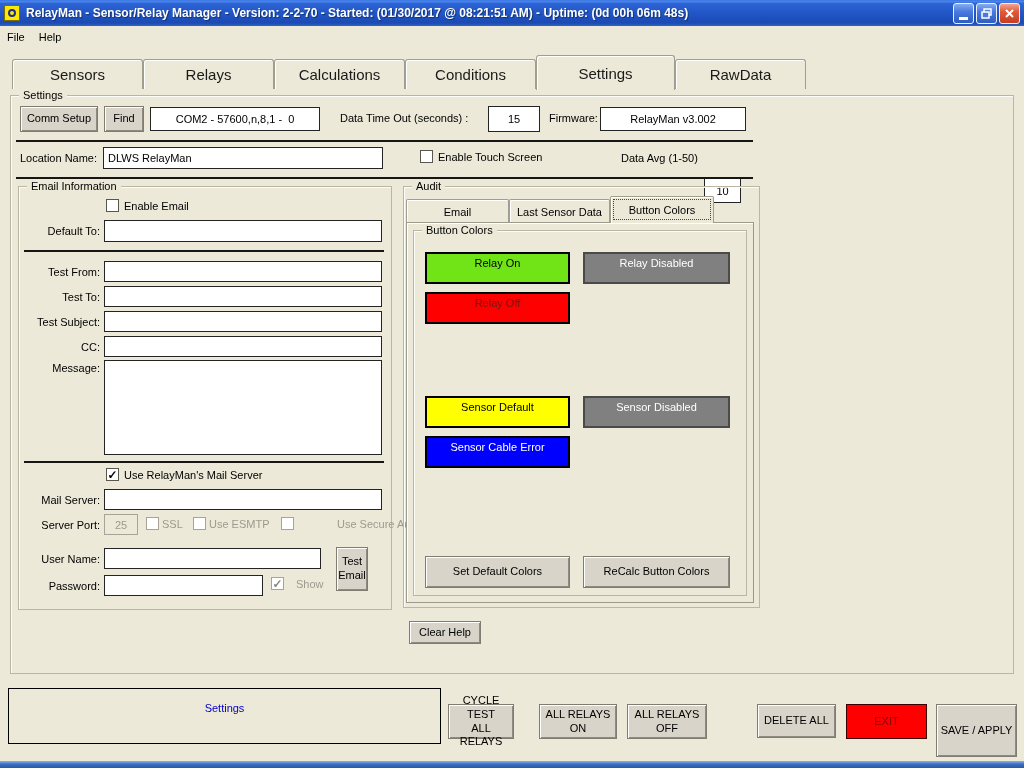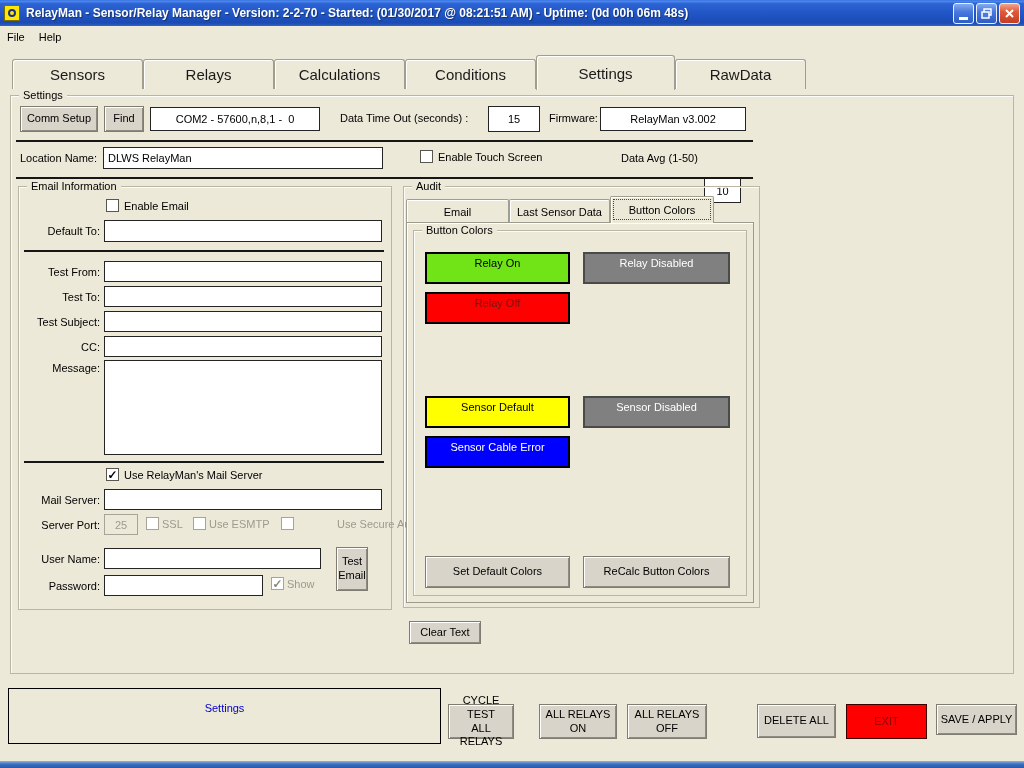--- a/index.html
+++ b/index.html
@@ -204,21 +204,21 @@
 <div class="abs lbl dis" style="left:297px;top:518px;margin-left:40px;">Use Secure Auth</div>
 
 <div class="abs lbl r" style="left:22px;top:553px;width:78px;">User Name:</div>
 <div class="abs tfield" style="left:104px;top:548px;width:217px;height:21px;"></div>
 
 <div class="abs lbl r" style="left:22px;top:580px;width:78px;">Password:</div>
 <div class="abs tfield" style="left:104px;top:575px;width:159px;height:21px;"></div>
 <div class="abs cb dis checked" style="left:271px;top:577px;">
     <span class="mk">✓</span>
   </div>
-<div class="abs lbl dis" style="left:287px;top:578px;">Show</div>
+<div class="abs lbl dis" style="left:296px;top:578px;">Show</div>
 
 <div class="abs cbtn" style="left:336px;top:547px;width:32px;height:44px;">
   <span>Test</span>
   <span>Email</span>
 </div>
 
 <div class="abs gbox" style="left:403px;top:186px;width:357px;height:422px;">
   <div class="legend">Audit</div>
 </div>
 
@@ -258,21 +258,21 @@
   </div>
 
 <div class="abs cbtn" style="left:425px;top:556px;width:145px;height:32px;">
     <span>Set Default Colors</span>
   </div>
 <div class="abs cbtn" style="left:583px;top:556px;width:147px;height:32px;">
     <span>ReCalc Button Colors</span>
   </div>
 
 <div class="abs cbtn" style="left:409px;top:621px;width:72px;height:23px;">
-    <span>Clear Text</span>
+    <span>Clear Help</span>
   </div>
 
 <div class="abs statusbox" style="left:8px;top:688px;width:433px;height:56px;">
   <span style="color: rgb(0, 0, 205);">Settings</span>
 </div>
 
 <div class="abs cbtn" style="left:448px;top:704px;width:66px;height:35px;">
   <span>CYCLE TEST</span>
   <span>ALL RELAYS</span>
 </div>
@@ -283,17 +283,17 @@
 <div class="abs cbtn" style="left:627px;top:704px;width:80px;height:35px;">
   <span>ALL RELAYS</span>
   <span>OFF</span>
 </div>
 <div class="abs cbtn" style="left:757px;top:704px;width:79px;height:34px;">
     <span>DELETE ALL</span>
   </div>
 <div class="abs cbtn" style="left: 846px; top: 704px; width: 81px; height: 35px; box-shadow: none; border-color: rgb(58, 0, 0); background: rgb(255, 0, 0); color: rgb(139, 0, 0);">
     <span>EXIT</span>
   </div>
-<div class="abs cbtn" style="left:936px;top:704px;width:81px;height:31px;">
+<div class="abs cbtn" style="left:936px;top:704px;width:81px;height:53px;">
     <span>SAVE / APPLY</span>
   </div>
 
 <div class="abs bottomstrip"></div>
 
 </body></html>

